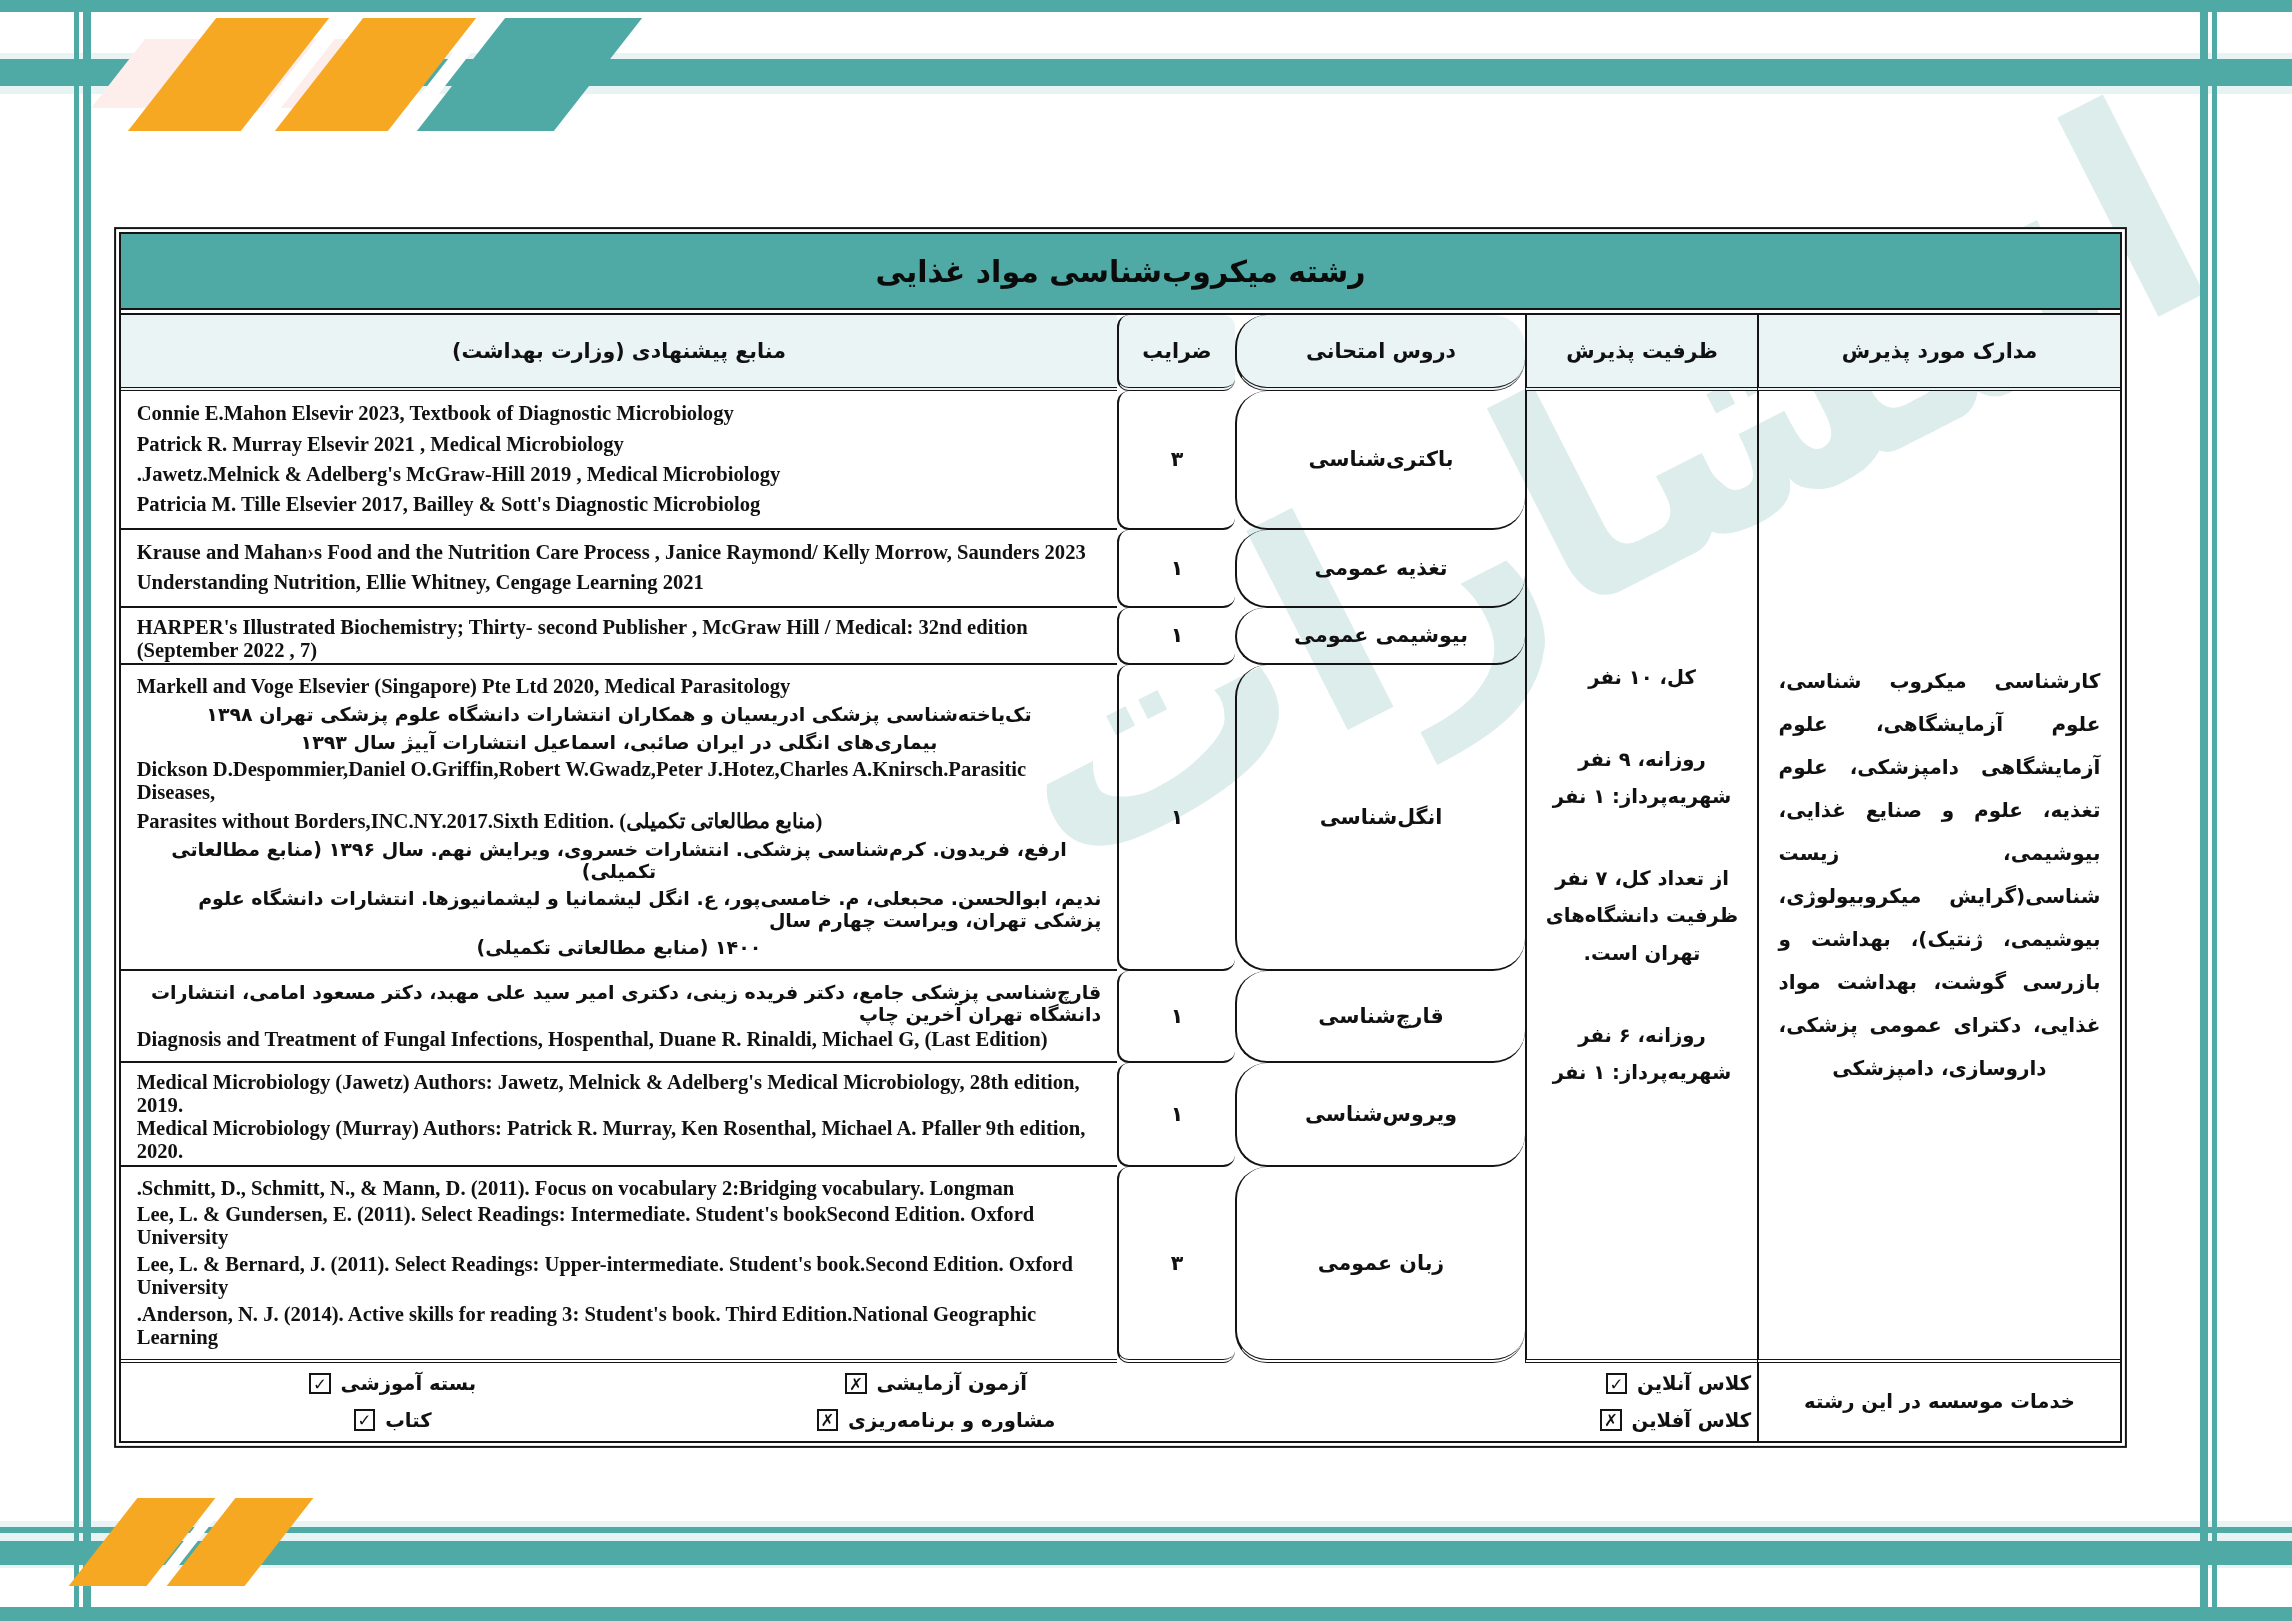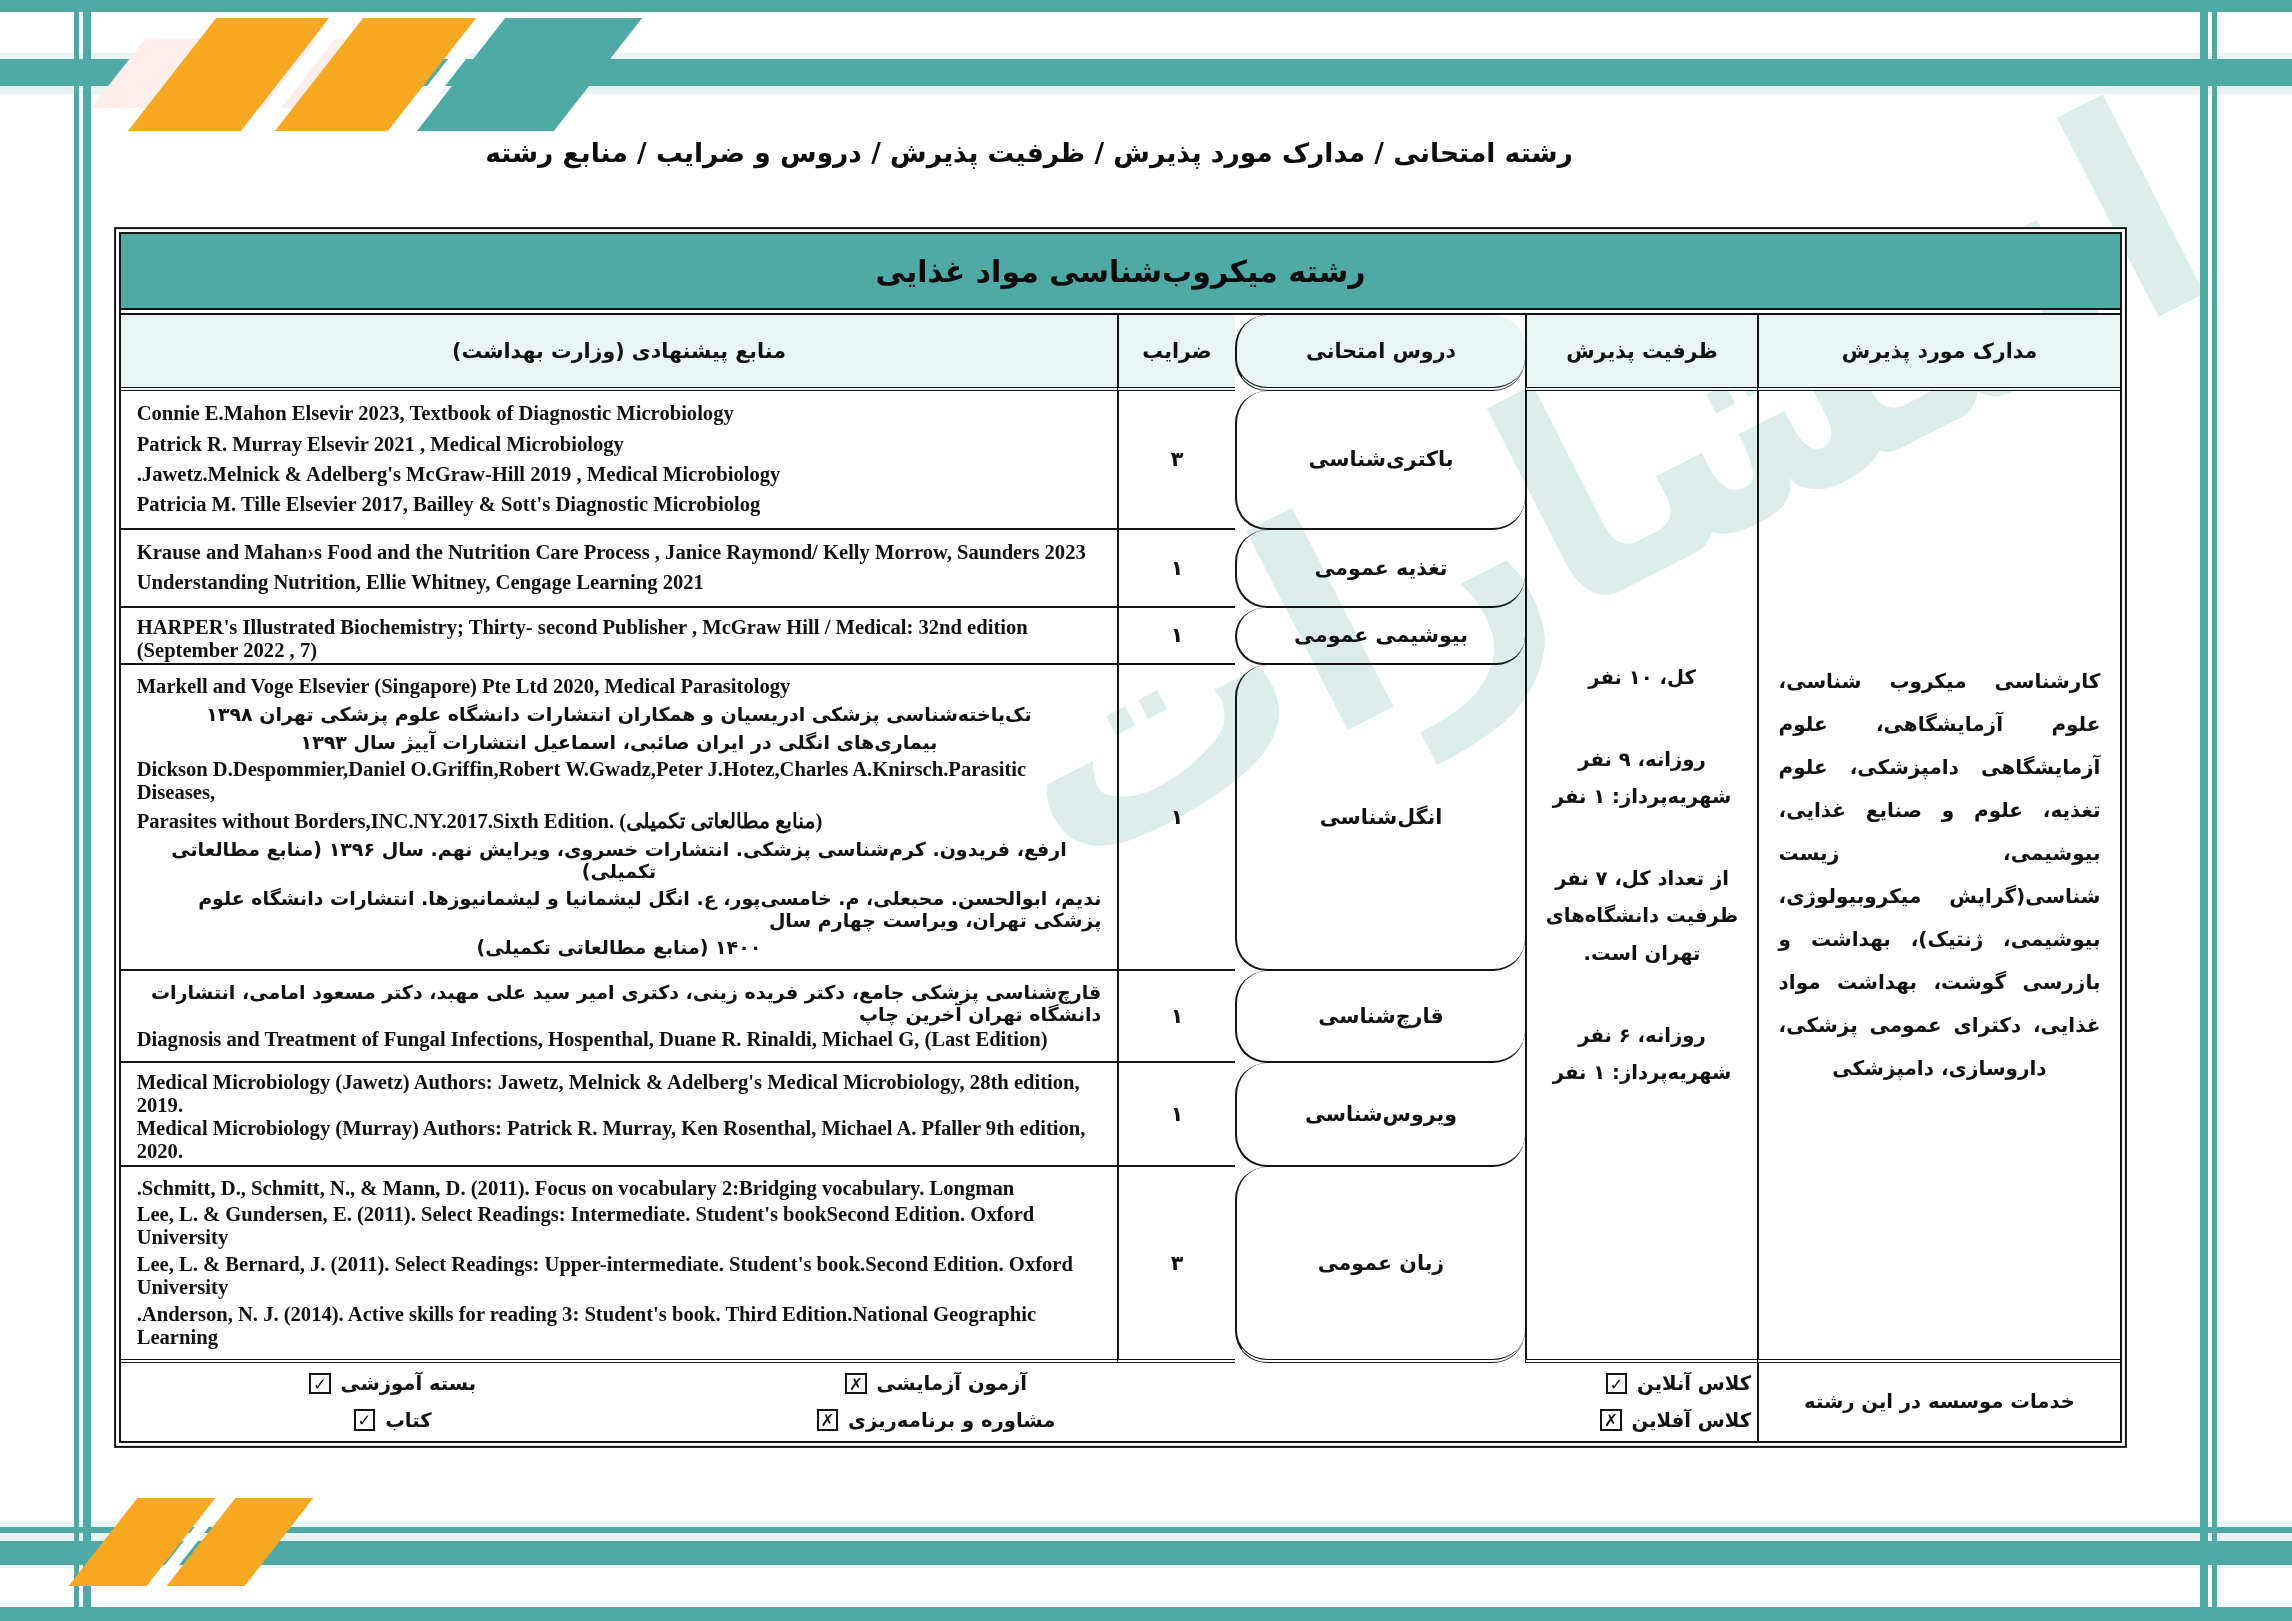--- a/index.html
+++ b/index.html
@@ -44,21 +44,21 @@
   .band{height:74px;background:#4faaa6;border-bottom:2px solid #141414;
      display:flex;align-items:center;justify-content:center;
      font-size:30px;font-weight:bold;direction:rtl;color:#0b0b0b;}
   .grid{display:grid;direction:rtl;border-top:2px solid #141414;margin-top:2.9px;
      grid-template-columns:363px 232px 290px 118px auto;
      grid-template-rows:76px 139px 78px 57px 306px 92px 104px 196px 78px;}
   .cell{box-sizing:border-box;min-width:0;}
   .gc1{grid-column:1;border-left:2px solid #141414;}
   .gc2{grid-column:2;border-left:2px solid #141414;}
   .gc3{grid-column:3;border-left:2px solid #141414;border-radius:32px;}
-  .gc4{grid-column:4;border-left:2px solid #141414;}
+  .gc4{grid-column:4;border-left:2px solid #141414;border-radius:12px;}
   .gc5{grid-column:5;}
   .h{grid-row:1;background:#eaf4f5;border-bottom:4.9px double #141414;
      display:flex;align-items:center;justify-content:center;
      font-size:20.6px;font-weight:bold;direction:rtl;}
   .course,.coeff{display:flex;align-items:center;justify-content:center;
      font-size:20.6px;font-weight:bold;direction:rtl;border-bottom:2px solid #141414;}
   .res{display:flex;flex-direction:column;justify-content:space-around;
      padding:7.8px 15.7px;border-bottom:2px solid #141414;font-weight:bold;}
   .dbl-bottom{border-bottom:4.9px double #141414 !important;}
   .en{direction:ltr;text-align:left;font-family:"Liberation Serif",serif;font-size:20.6px;}
@@ -106,21 +106,20 @@
   <div class="ribbon rib-bot-light"></div>
   <div class="ribbon rib-bot-thin"></div>
   <div class="ribbon rib-bot-teal"></div>
   <div class="stripe o-bot-1"></div>
   <div class="stripe o-bot-gap"></div>
   <div class="stripe o-bot-2"></div>
   <div class="edge-bar bottom-edge"></div>
 
   <div class="watermark">انتشارات</div>
 
-  <h1 class="page-title">رشته امتحانی / مدارک مورد پذیرش / ظرفیت پذیرش / دروس و ضرایب / منابع رشته</h1>
 
   <div class="doc-table">
     <div class="band">رشته میکروب‌شناسی مواد غذایی</div>
     <div class="grid">
 
       <div class="cell h gc1">مدارک مورد پذیرش</div>
       <div class="cell h gc2">ظرفیت پذیرش</div>
       <div class="cell h gc3">دروس امتحانی</div>
       <div class="cell h gc4">ضرایب</div>
       <div class="cell h gc5">منابع پیشنهادی (وزارت بهداشت)</div>

